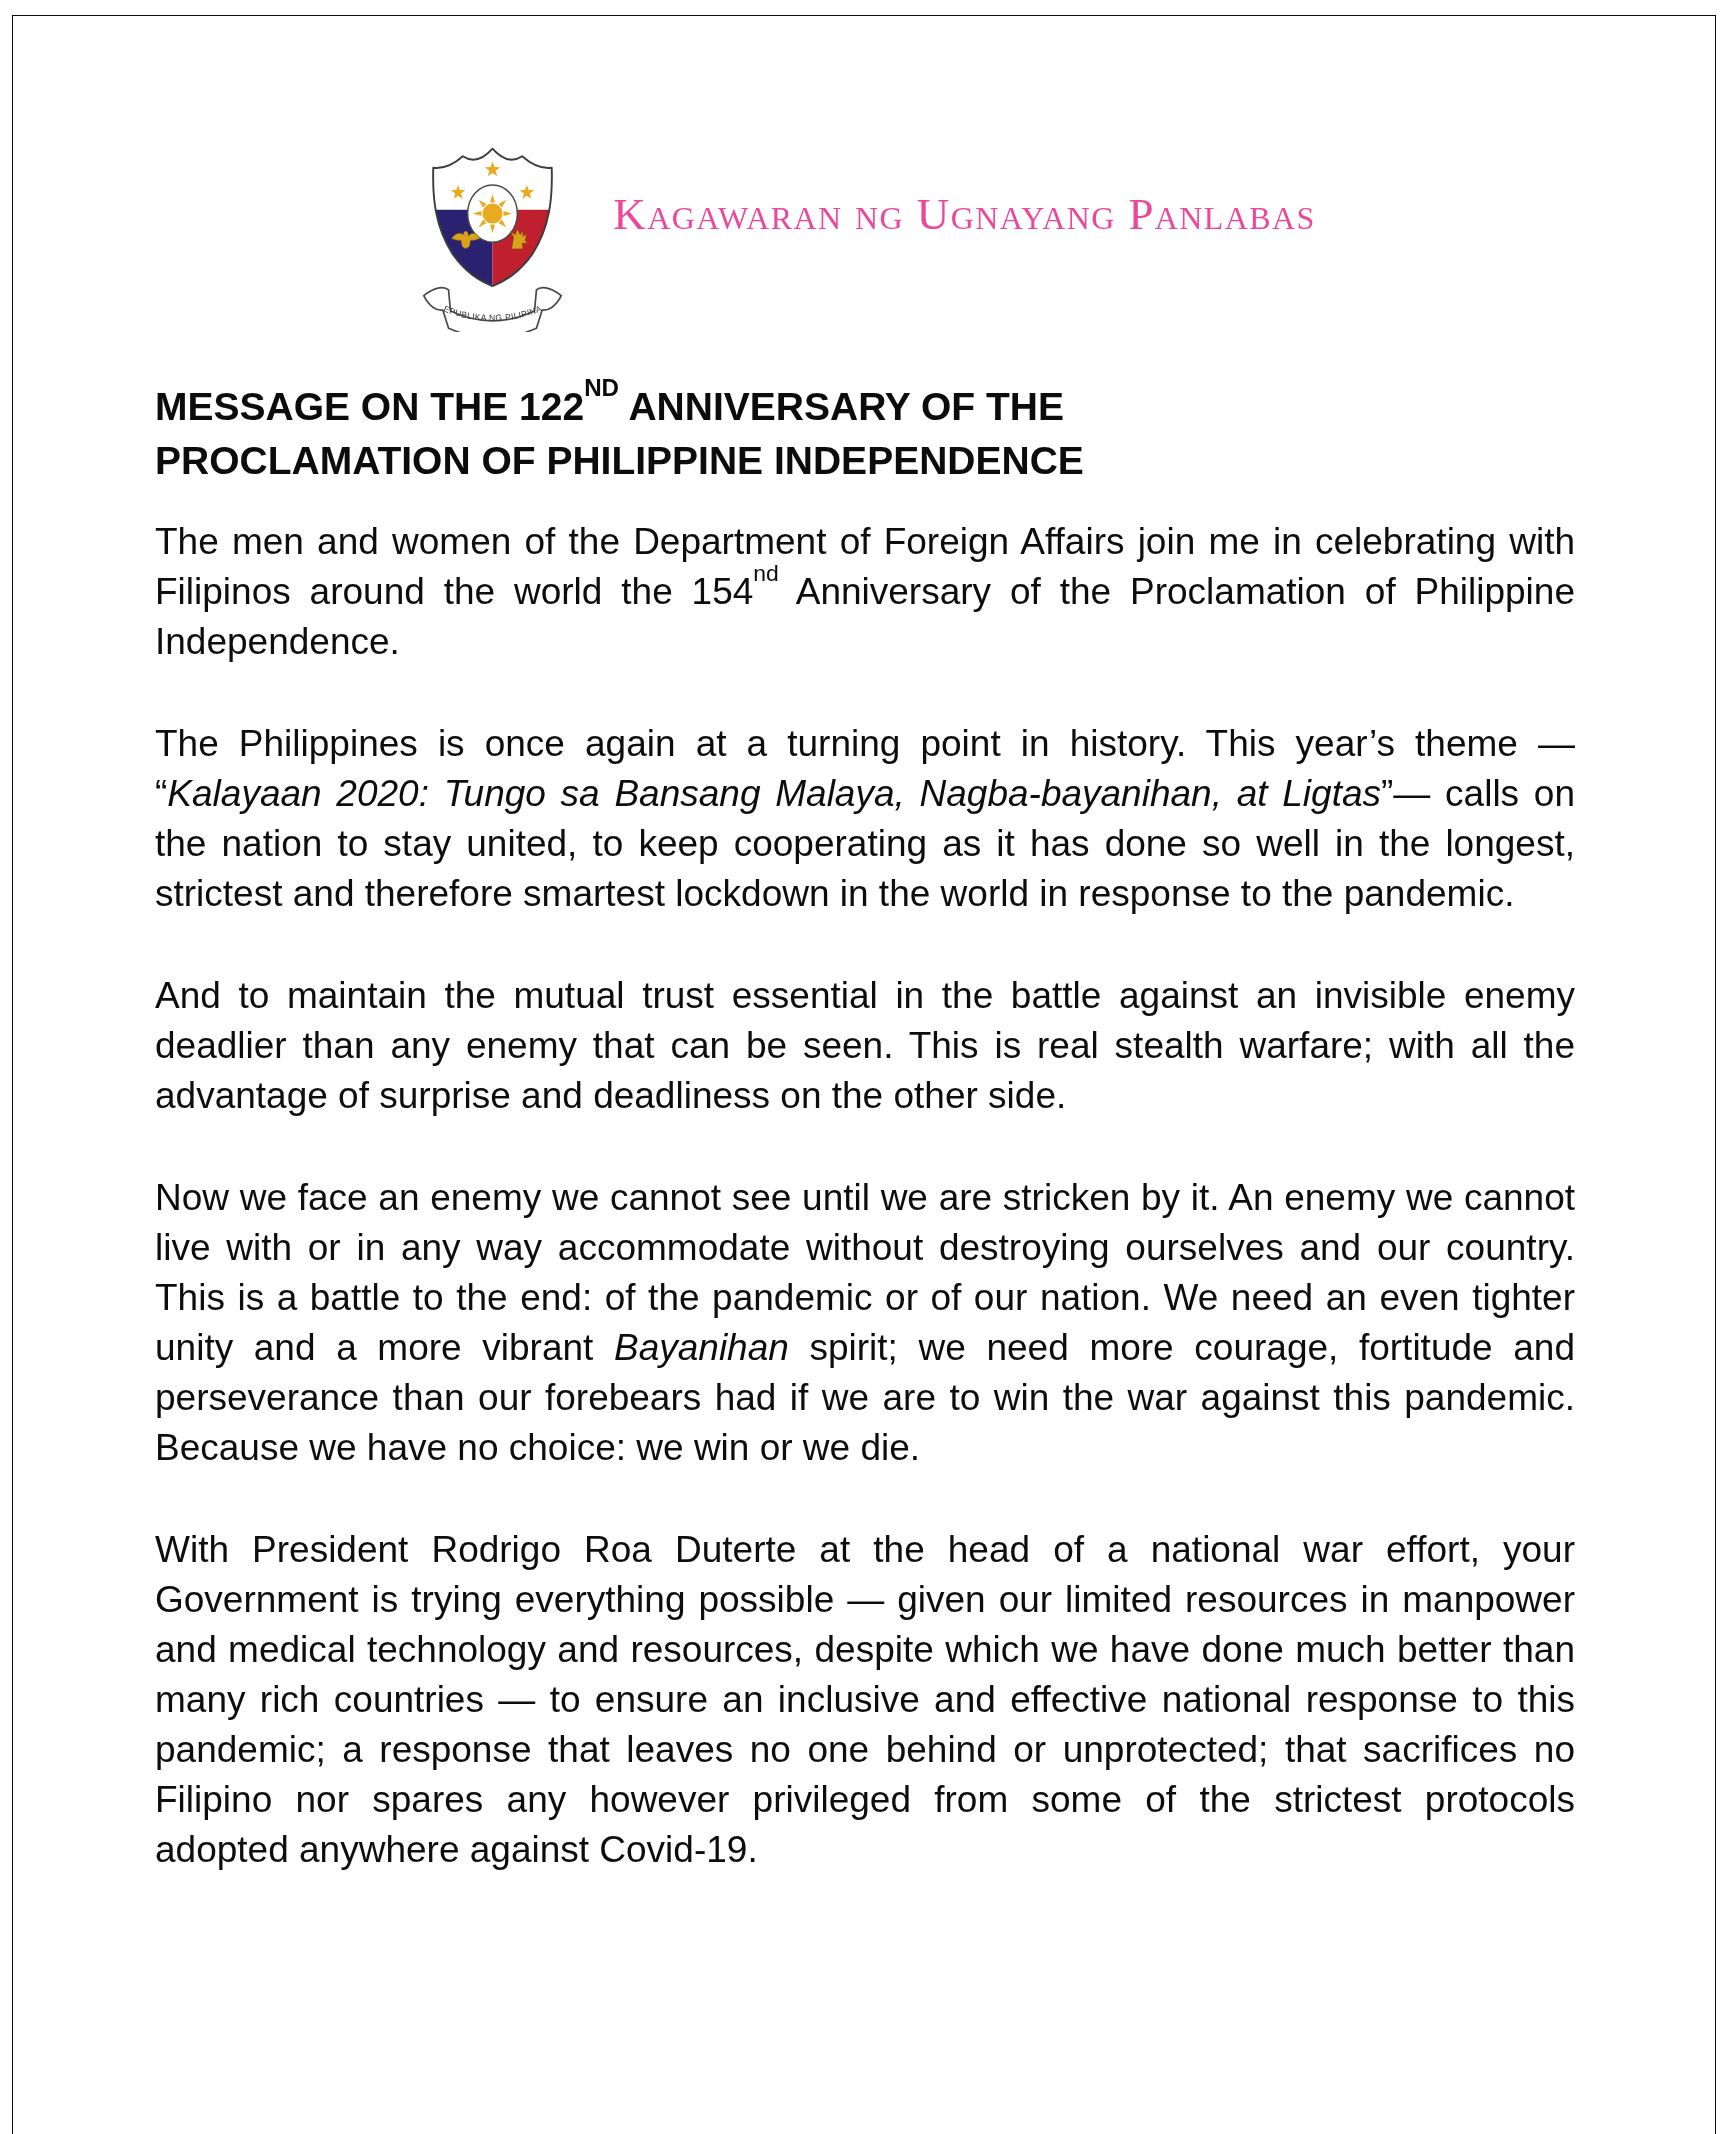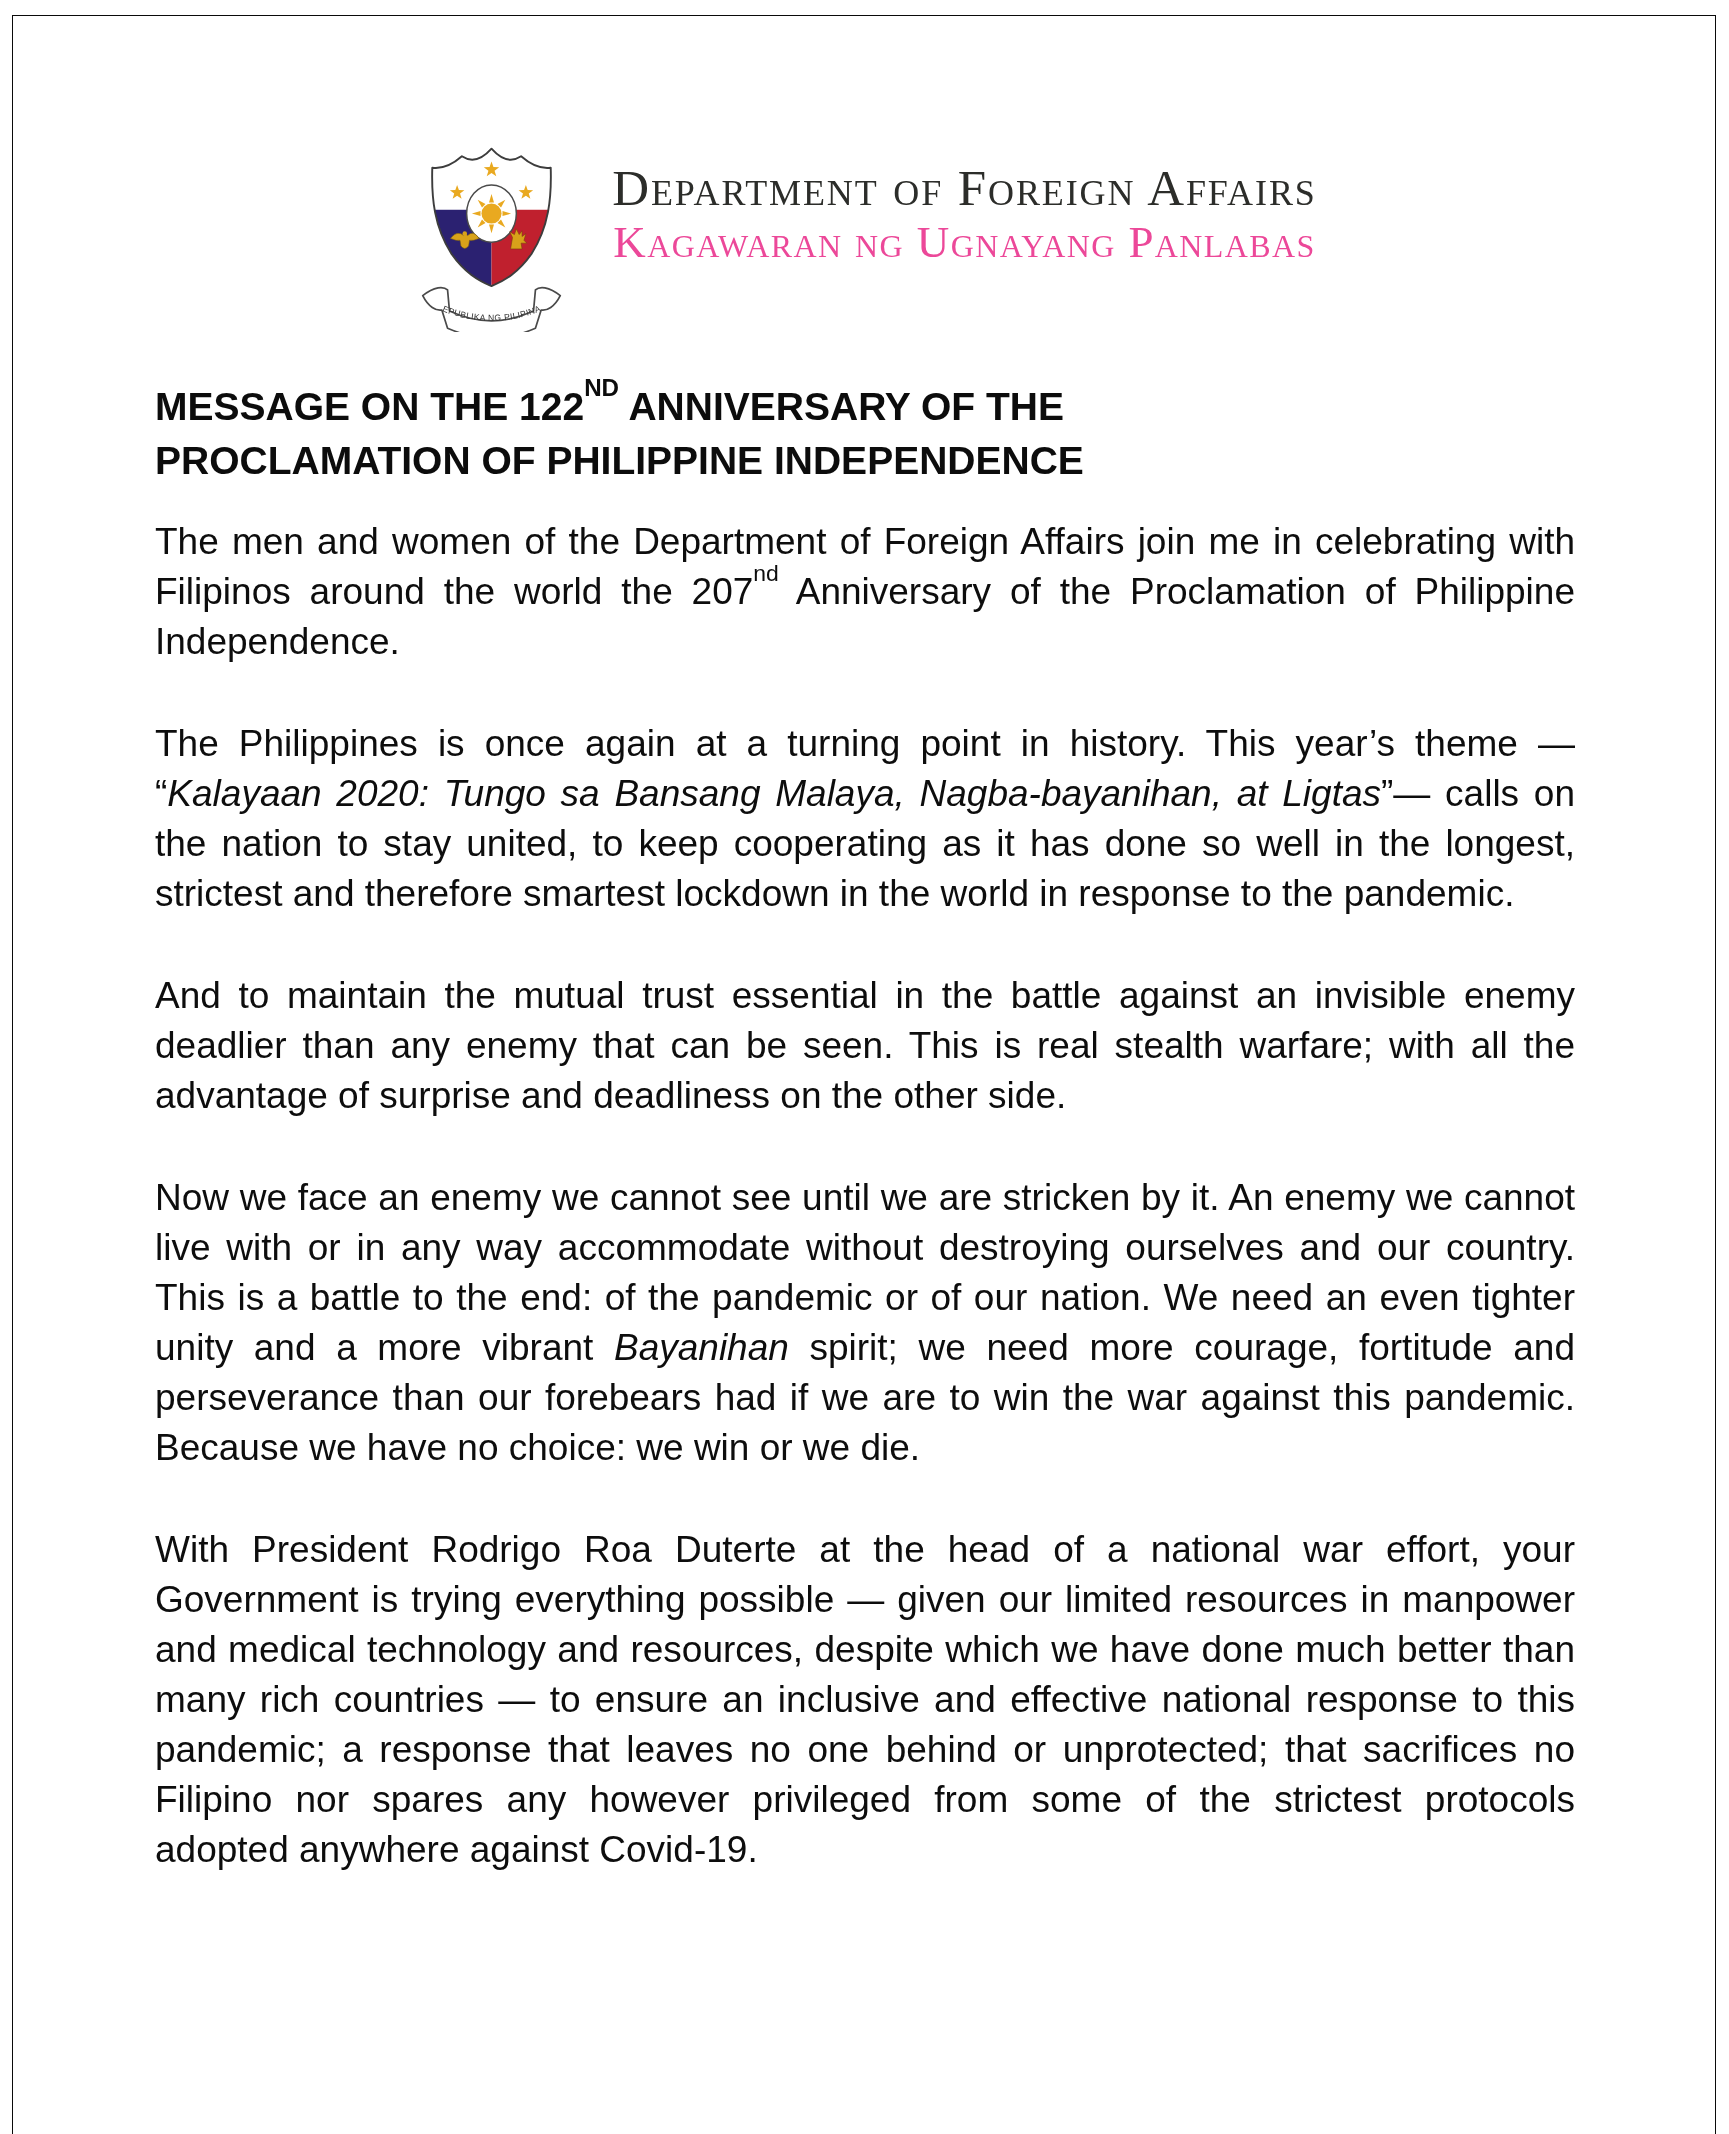--- a/index.html
+++ b/index.html
@@ -114,33 +114,32 @@
       <use href="#shieldPath" fill="none" stroke="#3d3d3d" stroke-width="2" stroke-linejoin="round"></use>
 
       <path d="M 8 162 C 20 152 30 152 34 156 L 36 178 C 66 192 94 192 124 178 L 126 156 C 130 152 140 152 152 162 C 146 174 138 178 132 177 L 126 196 C 94 210 66 210 34 196 L 28 177 C 22 178 14 174 8 162 Z" fill="#ffffff" stroke="#4a4a4a" stroke-width="1.8" stroke-linejoin="round"></path>
       <path id="scrollTextPath" d="M 26 177 C 60 192 100 192 134 177" fill="none"></path>
       <text class="scroll-text" font-size="9" fill="#333333" letter-spacing="0.4">
         <textPath href="#scrollTextPath" startOffset="50%" text-anchor="middle">REPUBLIKA NG PILIPINAS</textPath>
       </text>
     </svg>
 
     <div class="dept-names">
-      <div class="dept-line1">Department of Foreign Affairs</div>
       <div class="dept-line2">Kagawaran ng Ugnayang Panlabas</div>
     </div>
   </div>
 
   <div class="doc-title">
     <span><span>MESSAGE ON THE 122</span><sup class="sup">ND</sup><span> ANNIVERSARY OF THE</span></span><br>
     <span>PROCLAMATION OF PHILIPPINE INDEPENDENCE</span>
   </div>
 
   <div class="body-text">
 
-    <p class="para"><span>The men and women of the Department of Foreign Affairs join me in celebrating with Filipinos around the world the 207</span><sup class="sup">nd</sup><span> Anniversary of the Proclamation of Philippine Independence.</span></p>
+    <p class="para"><span>The men and women of the Department of Foreign Affairs join me in celebrating with Filipinos around the world the 154</span><sup class="sup">nd</sup><span> Anniversary of the Proclamation of Philippine Independence.</span></p>
 
     <p class="para"><span>The Philippines is once again at a turning point in history. This year’s theme — “</span><span class="it">Kalayaan 2020: Tungo sa Bansang Malaya, Nagba-bayanihan, at Ligtas</span><span>”— calls on the nation to stay united, to keep cooperating as it has done so well in the longest, strictest and therefore smartest lockdown in the world in response to the pandemic.</span></p>
 
     <p class="para">And to maintain the mutual trust essential in the battle against an invisible enemy deadlier than any enemy that can be seen. This is real stealth warfare; with all the advantage of surprise and deadliness on the other side.</p>
 
 
     <p class="para"><span>Now we face an enemy we cannot see until we are stricken by it. An enemy we cannot live with or in any way accommodate without destroying ourselves and our country. This is a battle to the end: of the pandemic or of our nation. We need an even tighter unity and a more vibrant </span><span class="it">Bayanihan</span><span> spirit; we need more courage, fortitude and perseverance than our forebears had if we are to win the war against this pandemic. Because we have no choice: we win or we die.</span></p>
 
     <p class="para">With President Rodrigo Roa Duterte at the head of a national war effort, your Government is trying everything possible — given our limited resources in manpower and medical technology and resources, despite which we have done much better than many rich countries — to ensure an inclusive and effective national response to this pandemic; a response that leaves no one behind or unprotected; that sacrifices no Filipino nor spares any however privileged from some of the strictest protocols adopted anywhere against Covid-19.</p>
 

